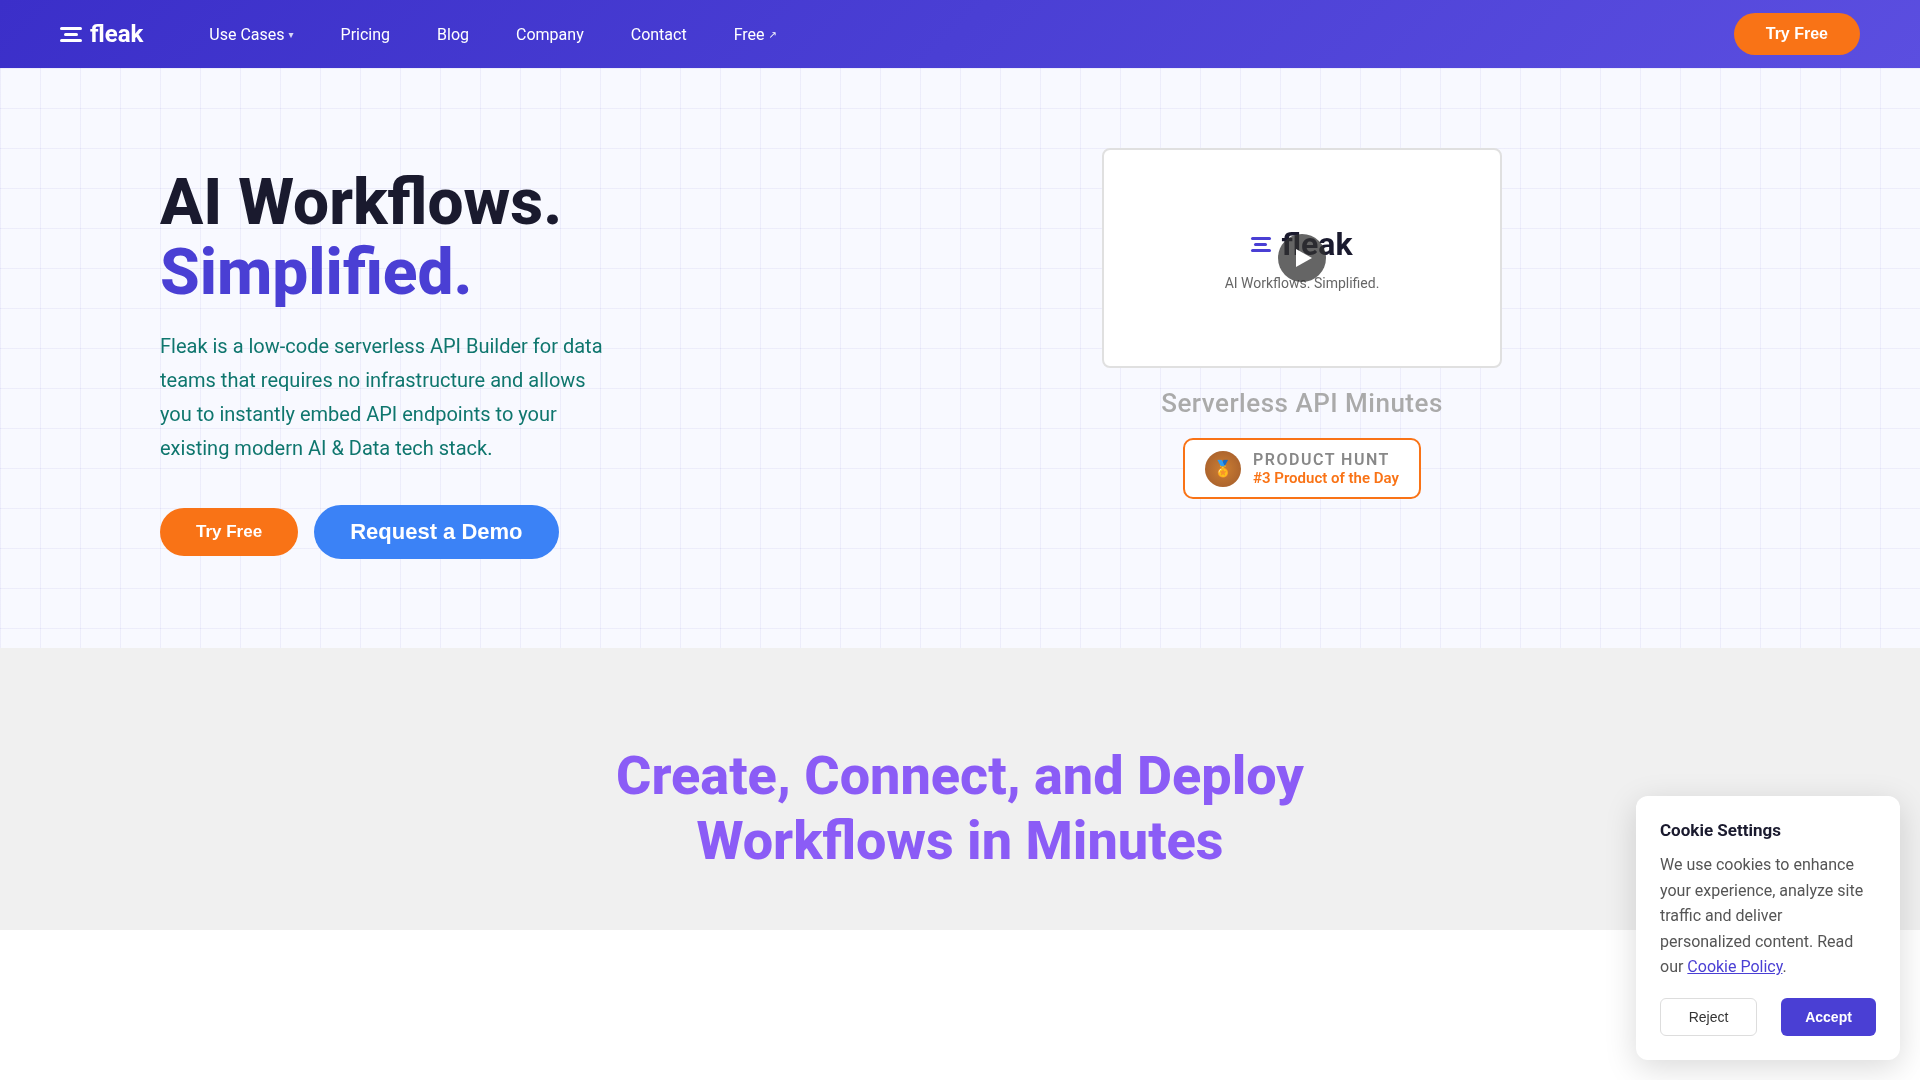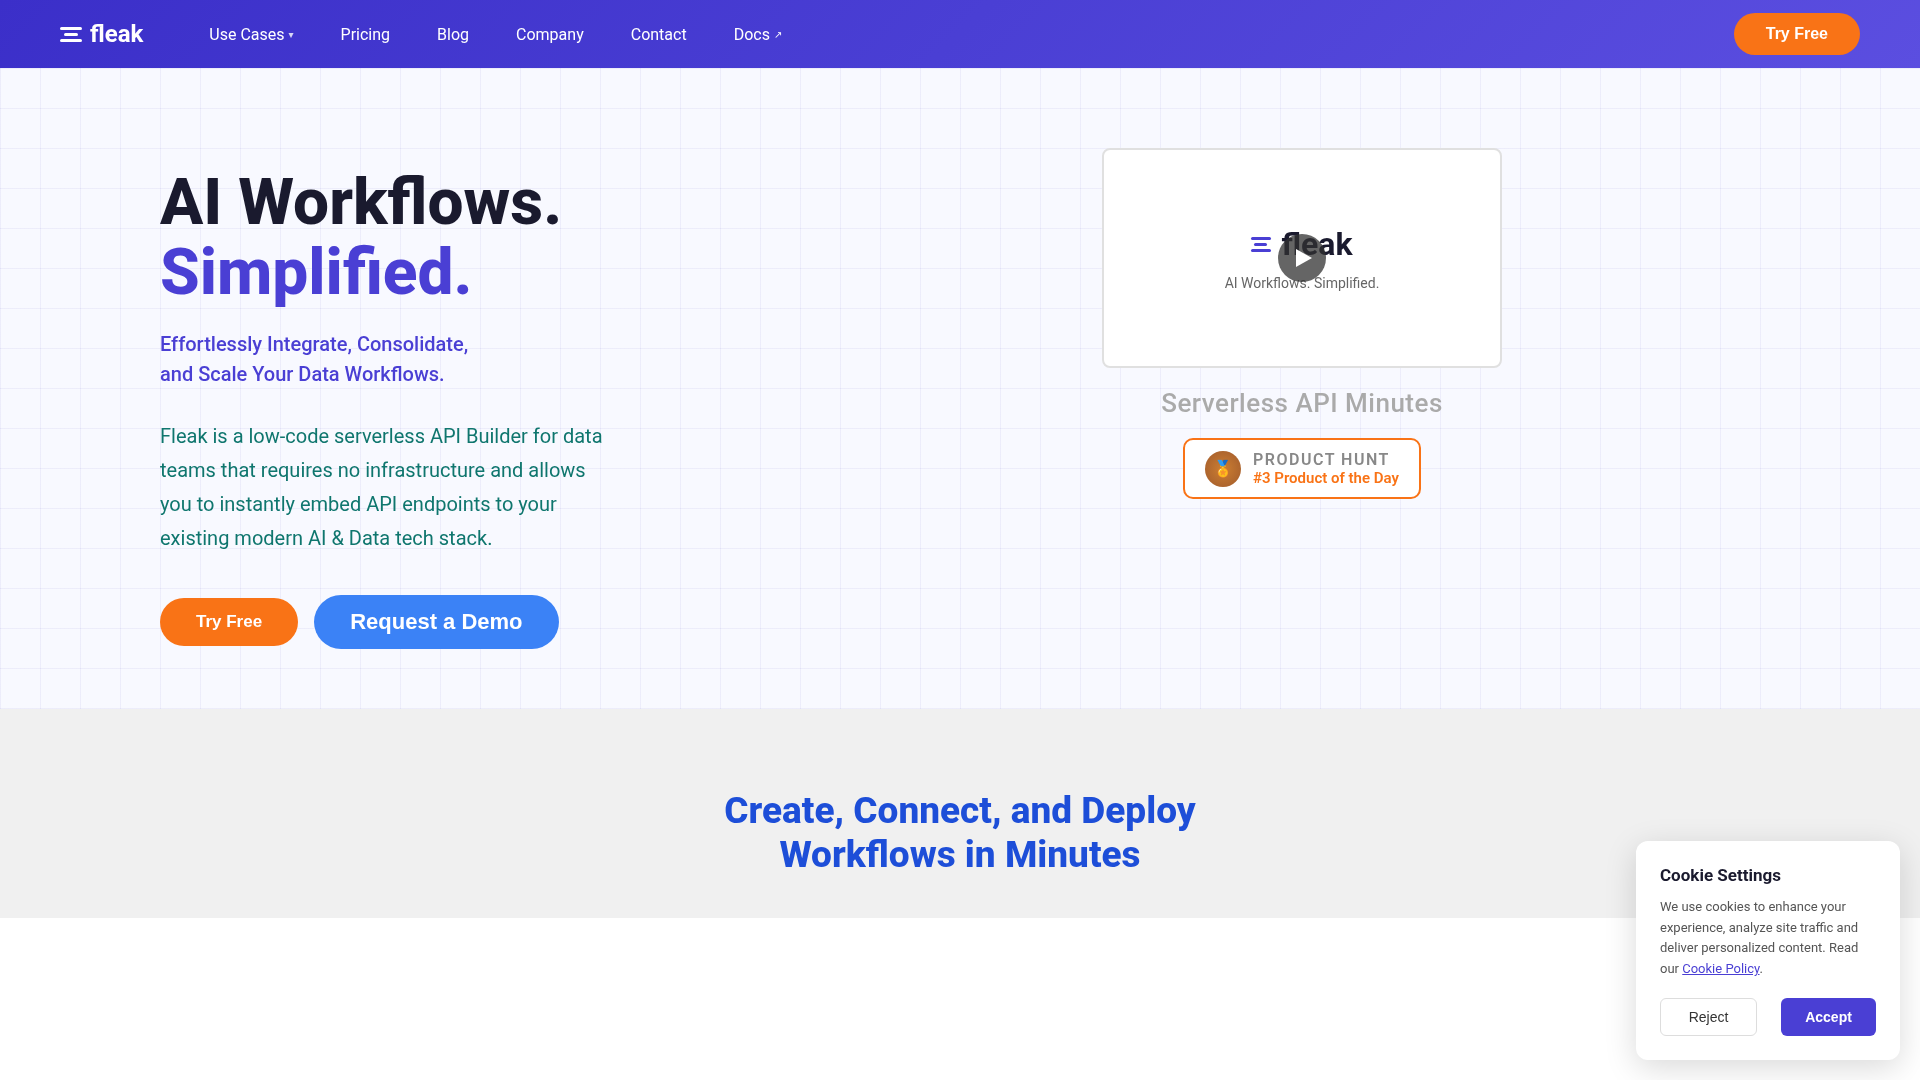--- a/index.html
+++ b/index.html
@@ -300,26 +300,26 @@
     }
 
     
     .lower-section {
       background: #f0f0f0;
       padding: 80px 60px 40px;
       text-align: center;
       position: relative;
     }
     .lower-title {
-      font-size: 37px;
+      font-size: 54px;
       font-weight: 800;
-      color: #1d4ed8;
+      color: #8b5cf6;
       line-height: 1.2;
       max-width: 700px;
-      margin: 0 auto;
+      margin: 16px auto;
     }
 
     
     .cookie-banner {
       position: fixed;
       bottom: 20px;
       right: 20px;
       background: white;
       border-radius: 12px;
       padding: 24px;
@@ -327,21 +327,21 @@
       box-shadow: 0 8px 32px rgba(0,0,0,0.15);
       z-index: 1000;
     }
     .cookie-title {
       font-size: 17px;
       font-weight: 700;
       color: #1a1a2e;
       margin-bottom: 12px;
     }
     .cookie-text {
-      font-size: 13px;
+      font-size: 16px;
       color: #555;
       line-height: 1.6;
       margin-bottom: 18px;
     }
     .cookie-link {
       color: #4a3fd4;
       text-decoration: underline;
       cursor: pointer;
     }
     .cookie-buttons {
@@ -394,35 +394,31 @@
     <a class="nav-link" href="#">
       <span>Blog</span>
     </a>
     <a class="nav-link" href="#">
       <span>Company</span>
     </a>
     <a class="nav-link" href="#">
       <span>Contact</span>
     </a>
     <a class="nav-link" href="#">
-      <span>Docs</span>
+      <span>Free</span>
       <span class="external-icon">↗</span>
     </a>
   </div>
   <button class="nav-cta">Try Free</button>
 </nav>
 
 <section class="hero">
   <div class="hero-content">
     <h1 class="hero-title-black">AI Workflows.</h1>
     <h1 class="hero-title-purple">Simplified.</h1>
-    <p class="hero-subtitle">
-      <span>Effortlessly Integrate, Consolidate,</span><br>
-      <span>and Scale Your Data Workflows.</span>
-    </p>
     <p class="hero-description">Fleak is a low-code serverless API Builder for data teams that requires no infrastructure and allows you to instantly embed API endpoints to your existing modern AI &amp; Data tech stack.</p>
     <div class="hero-buttons">
       <button class="btn-try-free">Try Free</button>
       <button class="btn-demo">Request a Demo</button>
     </div>
   </div>
 
   <div class="hero-right">
     <div class="video-container">
       <div class="line-top-left"></div>

